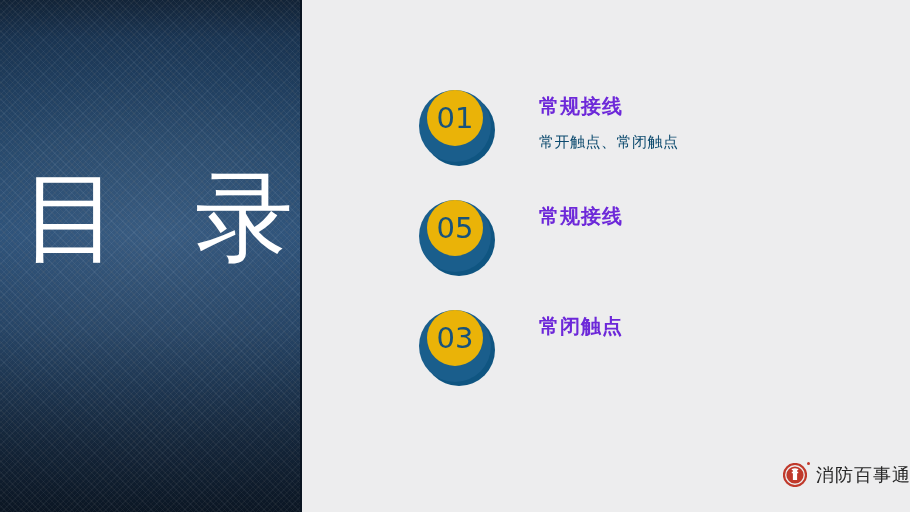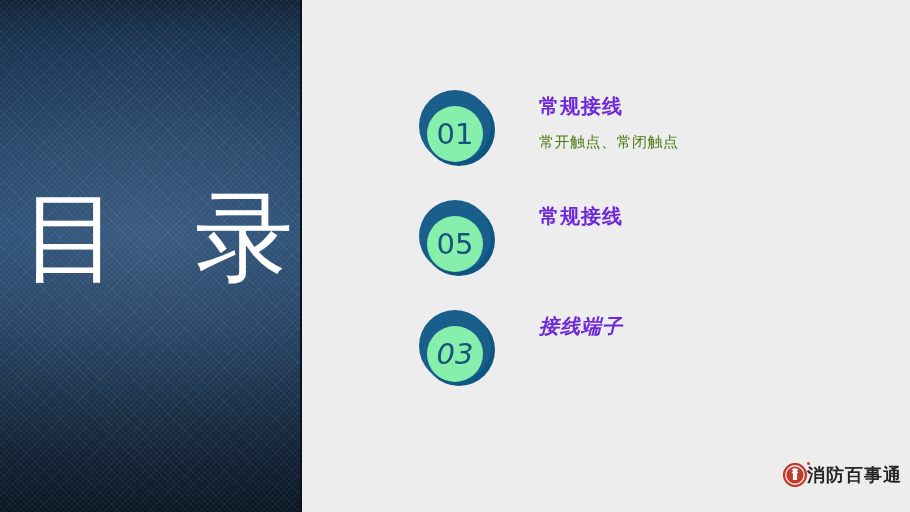--- a/index.html
+++ b/index.html
@@ -80,21 +80,21 @@
     top: 0;
     width: 2px;
     height: 512px;
     background: #0a1420;
   }
 
   .toc-title {
     position: absolute;
     left: 0;
     right: 0;
-    top: 188px;
+    top: 168px;
     text-align: center;
     color: #ffffff;
     font-size: 98px;
     line-height: 1.0;
     letter-spacing: 22px;
     text-indent: 22px;
     font-weight: 400;
     font-family: "DejaVu Sans", "Liberation Sans", sans-serif;
     white-space: nowrap;
     user-select: none;
@@ -112,21 +112,21 @@
   .toc-item {
     position: absolute;
     left: 117px;
     width: 470px;
     height: 90px;
     display: flex;
     align-items: flex-start;
   }
   .toc-item.i0 { top: 88px; }
   .toc-item.i1 { top: 198px; }
-  .toc-item.i2 { top: 308px; font-style: italic; }
+  .toc-item.i2 { top: 308px; }
 
   .badge {
     position: relative;
     flex: 0 0 auto;
     width: 80px;
     height: 80px;
     margin-top: 2px;
   }
   
   .badge .ring-back {
@@ -143,25 +143,25 @@
     left: 0px;
     top: 0px;
     width: 72px;
     height: 72px;
     border-radius: 50%;
     background: #1a5e8c;
   }
   .badge .inner {
     position: absolute;
     left: 8px;
-    top: 16px;
+    top: 0;
     width: 56px;
     height: 56px;
     border-radius: 50%;
-    background: #86efac;
+    background: #eab308;
     display: flex;
     align-items: center;
     justify-content: center;
   }
   .badge .num {
     color: #17527c;
     font-size: 29px;
     line-height: 1;
     font-weight: 400;
     font-family: "DejaVu Sans", "Liberation Sans", sans-serif;
@@ -176,21 +176,21 @@
   .item-title {
     color: #6d28d9;
     font-size: 20px;
     line-height: 1.25;
     font-weight: 700;
     letter-spacing: 1px;
     white-space: nowrap;
   }
   .item-sub {
     margin-top: 13px;
-    color: #4d7c0f;
+    color: #0c4a6e;
     font-size: 15px;
     line-height: 1.3;
     font-weight: 400;
     letter-spacing: 0.5px;
     white-space: nowrap;
   }
 
   
   .logo {
     position: absolute;
@@ -209,23 +209,24 @@
   .logo-dot {
     position: absolute;
     right: -3px;
     top: -1px;
     width: 3px;
     height: 3px;
     background: #c0392b;
     border-radius: 50%;
   }
   .logo-text {
+    margin-left: 9px;
     color: #262626;
     font-size: 18px;
-    font-weight: 700;
+    font-weight: 400;
     letter-spacing: 1px;
     line-height: 1;
     white-space: nowrap;
   }
 </style>
 </head>
 <body>
 
 <div class="slide">
 
@@ -267,21 +268,21 @@
 
     <div class="toc-item i2">
       <div class="badge">
         <div class="ring-back"></div>
         <div class="ring-front"></div>
         <div class="inner">
           <span class="num">03</span>
         </div>
       </div>
       <div class="texts">
-        <div class="item-title">接线端子</div>
+        <div class="item-title">常闭触点</div>
       </div>
     </div>
 
   </div>
 
   <div class="logo">
     <div class="logo-mark">
       <svg width="24" height="24" viewBox="0 0 24 24" aria-hidden="true">
         <circle cx="12" cy="12" r="11" fill="none" stroke="#c0392b" stroke-width="2.2"></circle>
         <circle cx="12" cy="12" r="8.6" fill="#c0392b"></circle>

